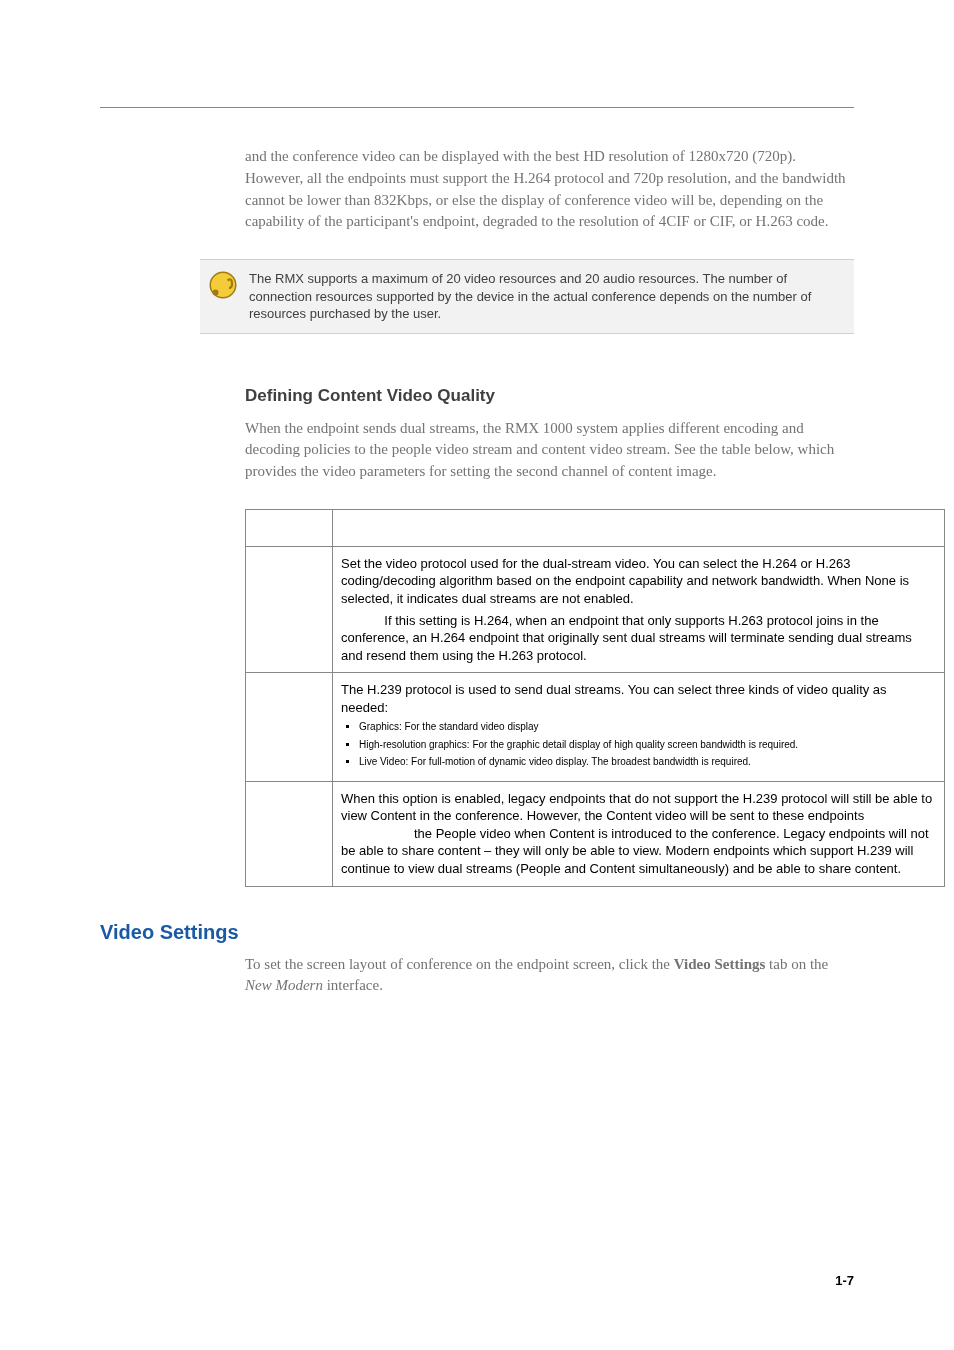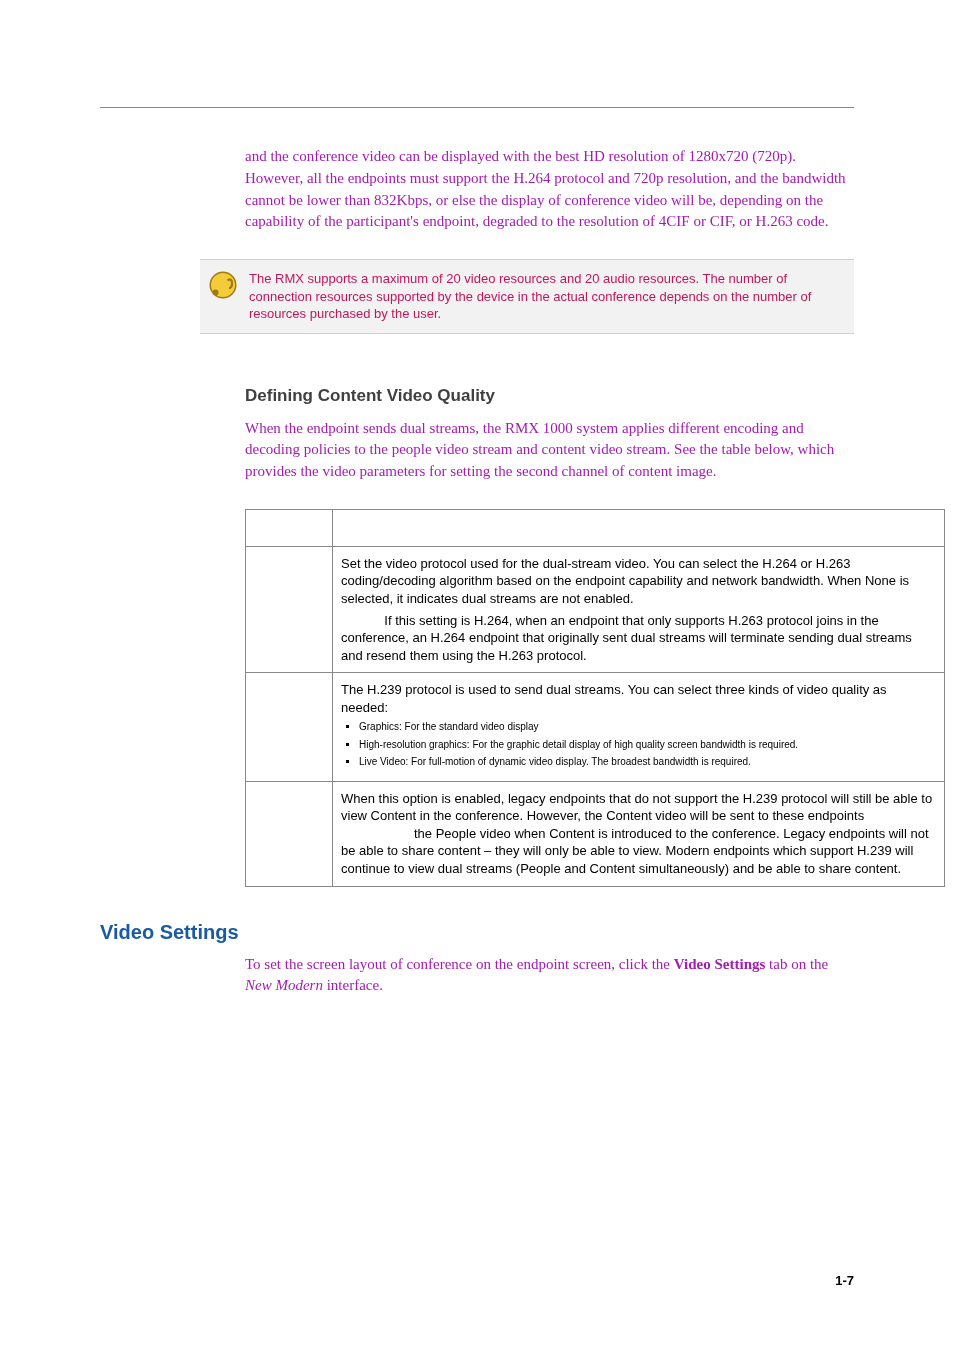--- a/index.html
+++ b/index.html
@@ -25,21 +25,21 @@
     text-align: right;
     font-size: 11px;
     font-weight: bold;
     color: #222;
   }
   .body-text {
     margin-left: 145px;
     font-family: "Book Antiqua", Palatino, serif;
     font-size: 15px;
     line-height: 1.45;
-    color: #a21caf;
+    color: #737373;
   }
   .first-para {
     margin-top: 38px;
   }
   .note-box {
     margin-top: 26px;
     margin-left: 100px;
     display: flex;
     background: #f2f2f2;
     border-top: 1px solid #d0d0d0;
@@ -51,21 +51,21 @@
     align-items: flex-start;
     justify-content: center;
     padding: 10px 4px 10px 0;
   }
   .note-text {
     flex: 1;
     font-family: Arial, sans-serif;
     font-size: 13px;
     line-height: 1.35;
     padding: 10px 10px 10px 0;
-    color: #be185d;
+    color: #404040;
   }
   .h3 {
     margin-left: 145px;
     margin-top: 52px;
     font-family: Arial, sans-serif;
     font-size: 17px;
     font-weight: bold;
     color: #404040;
   }
   .after-h3 {

